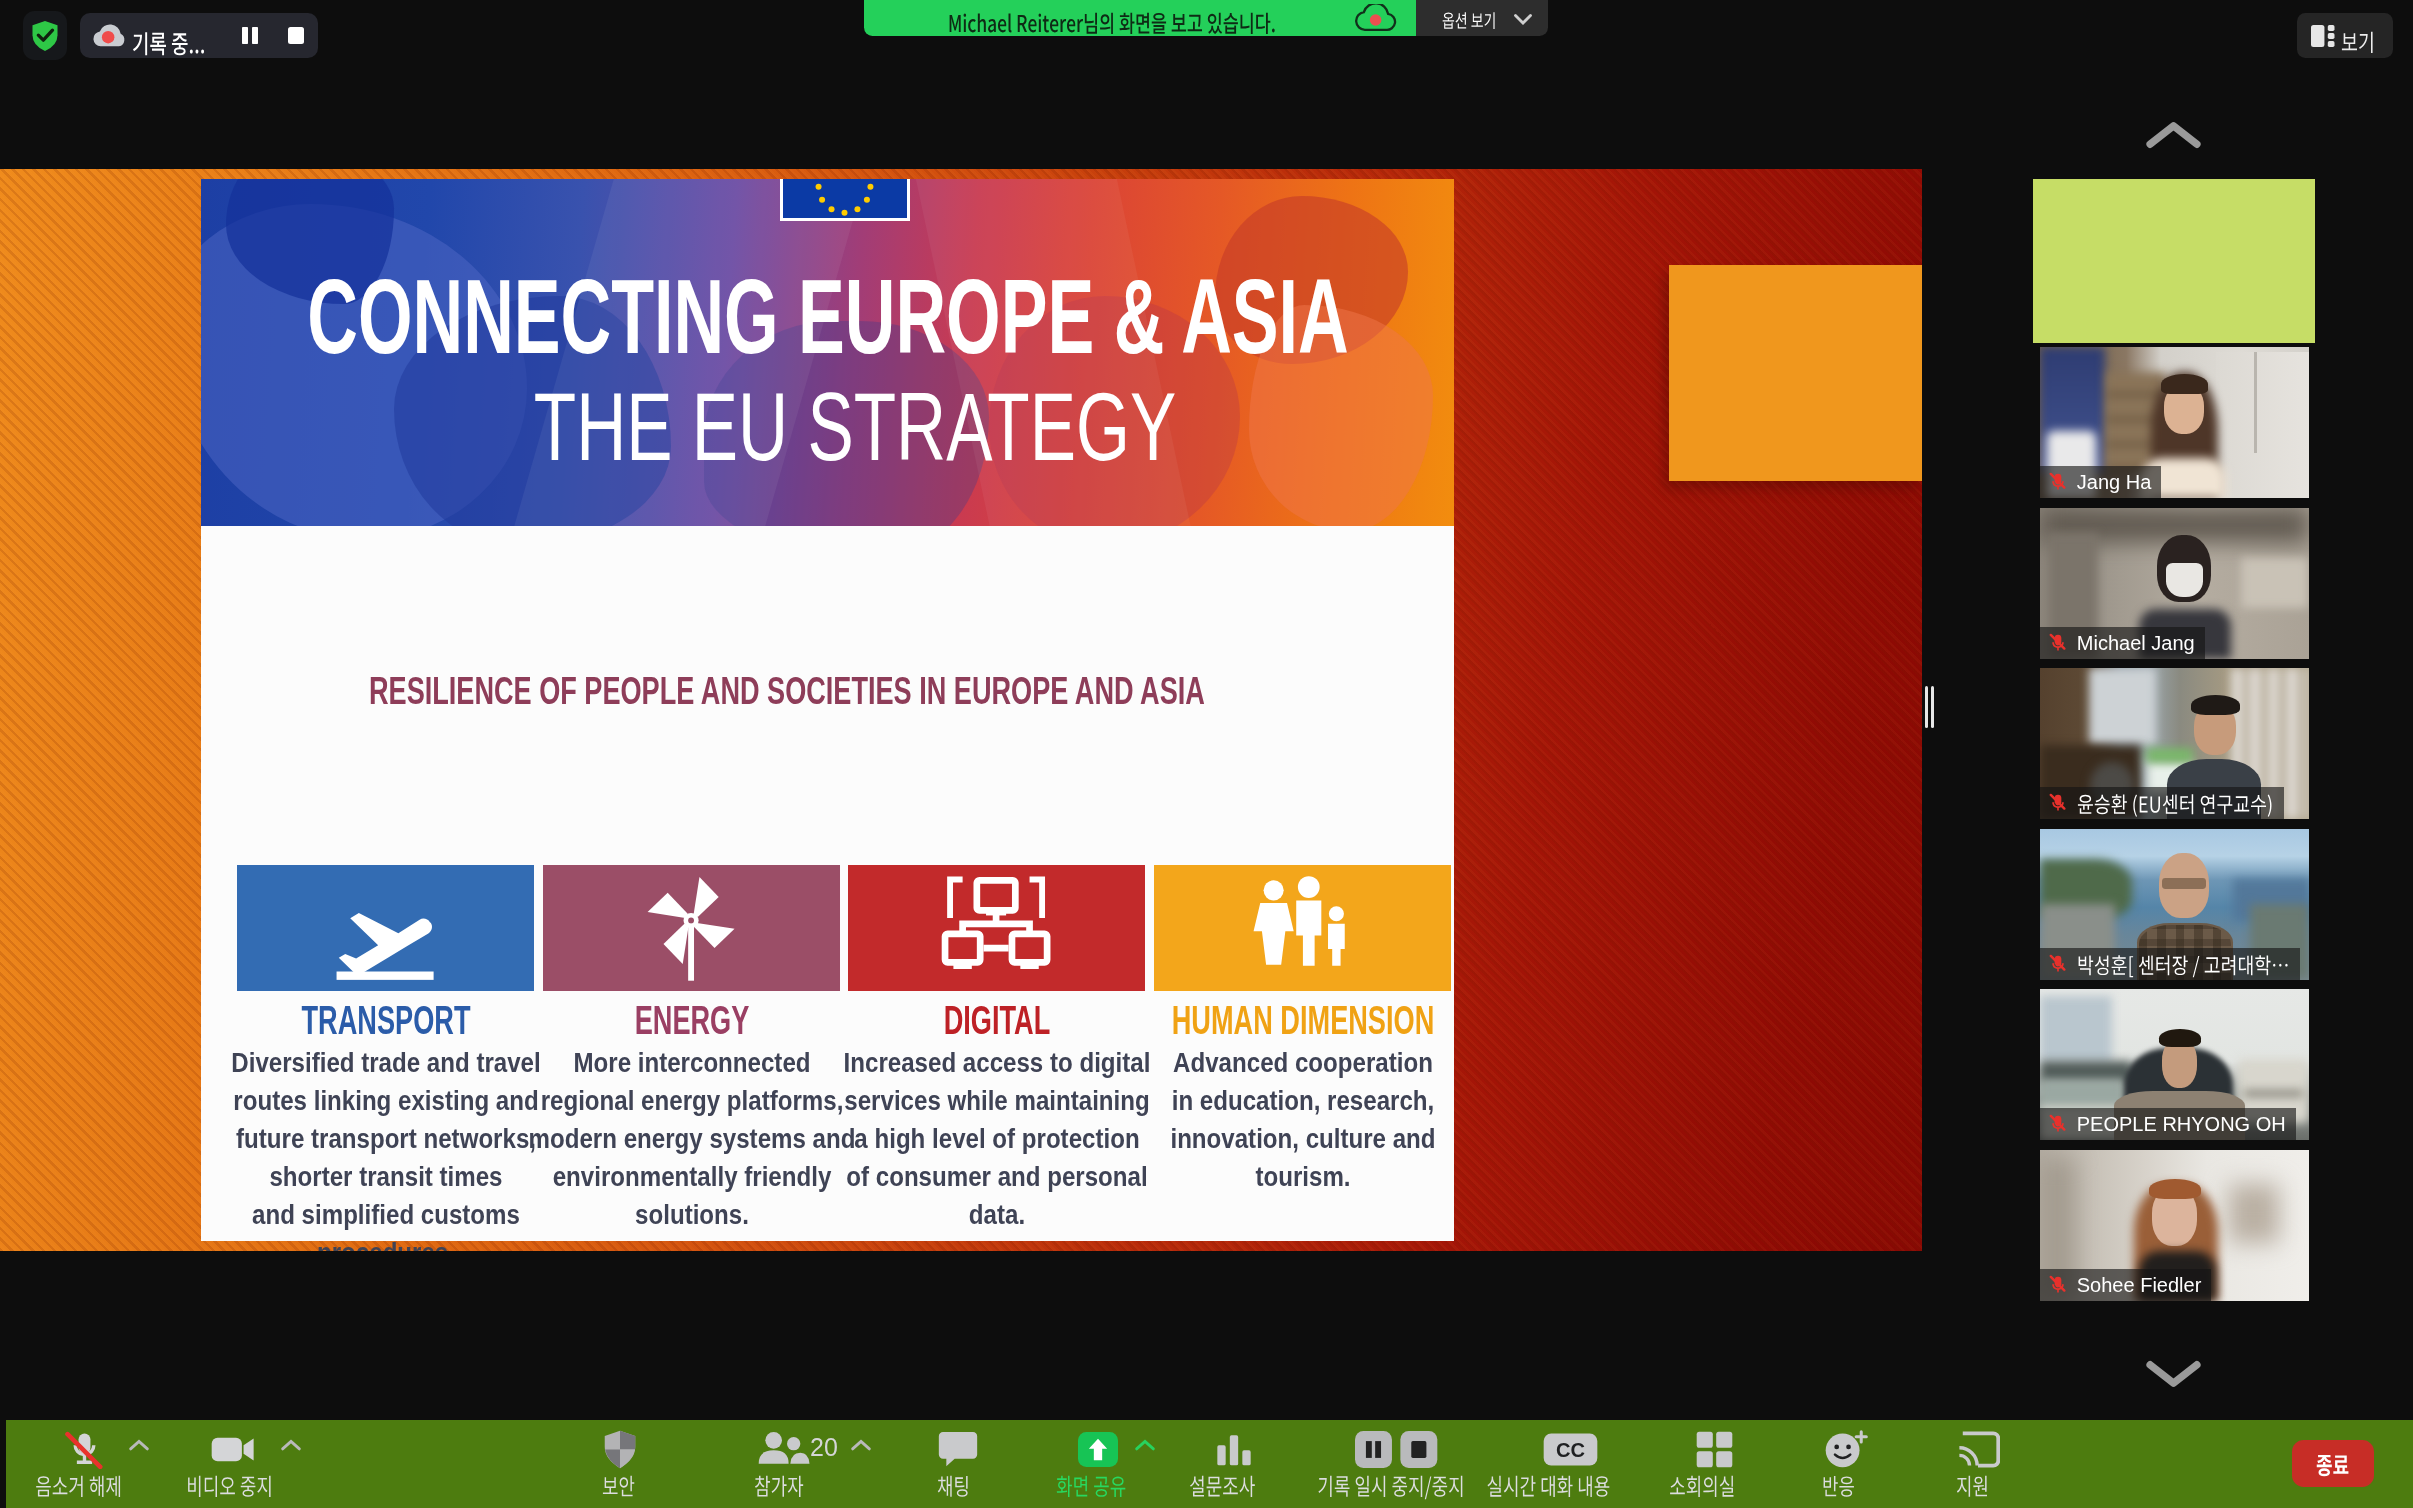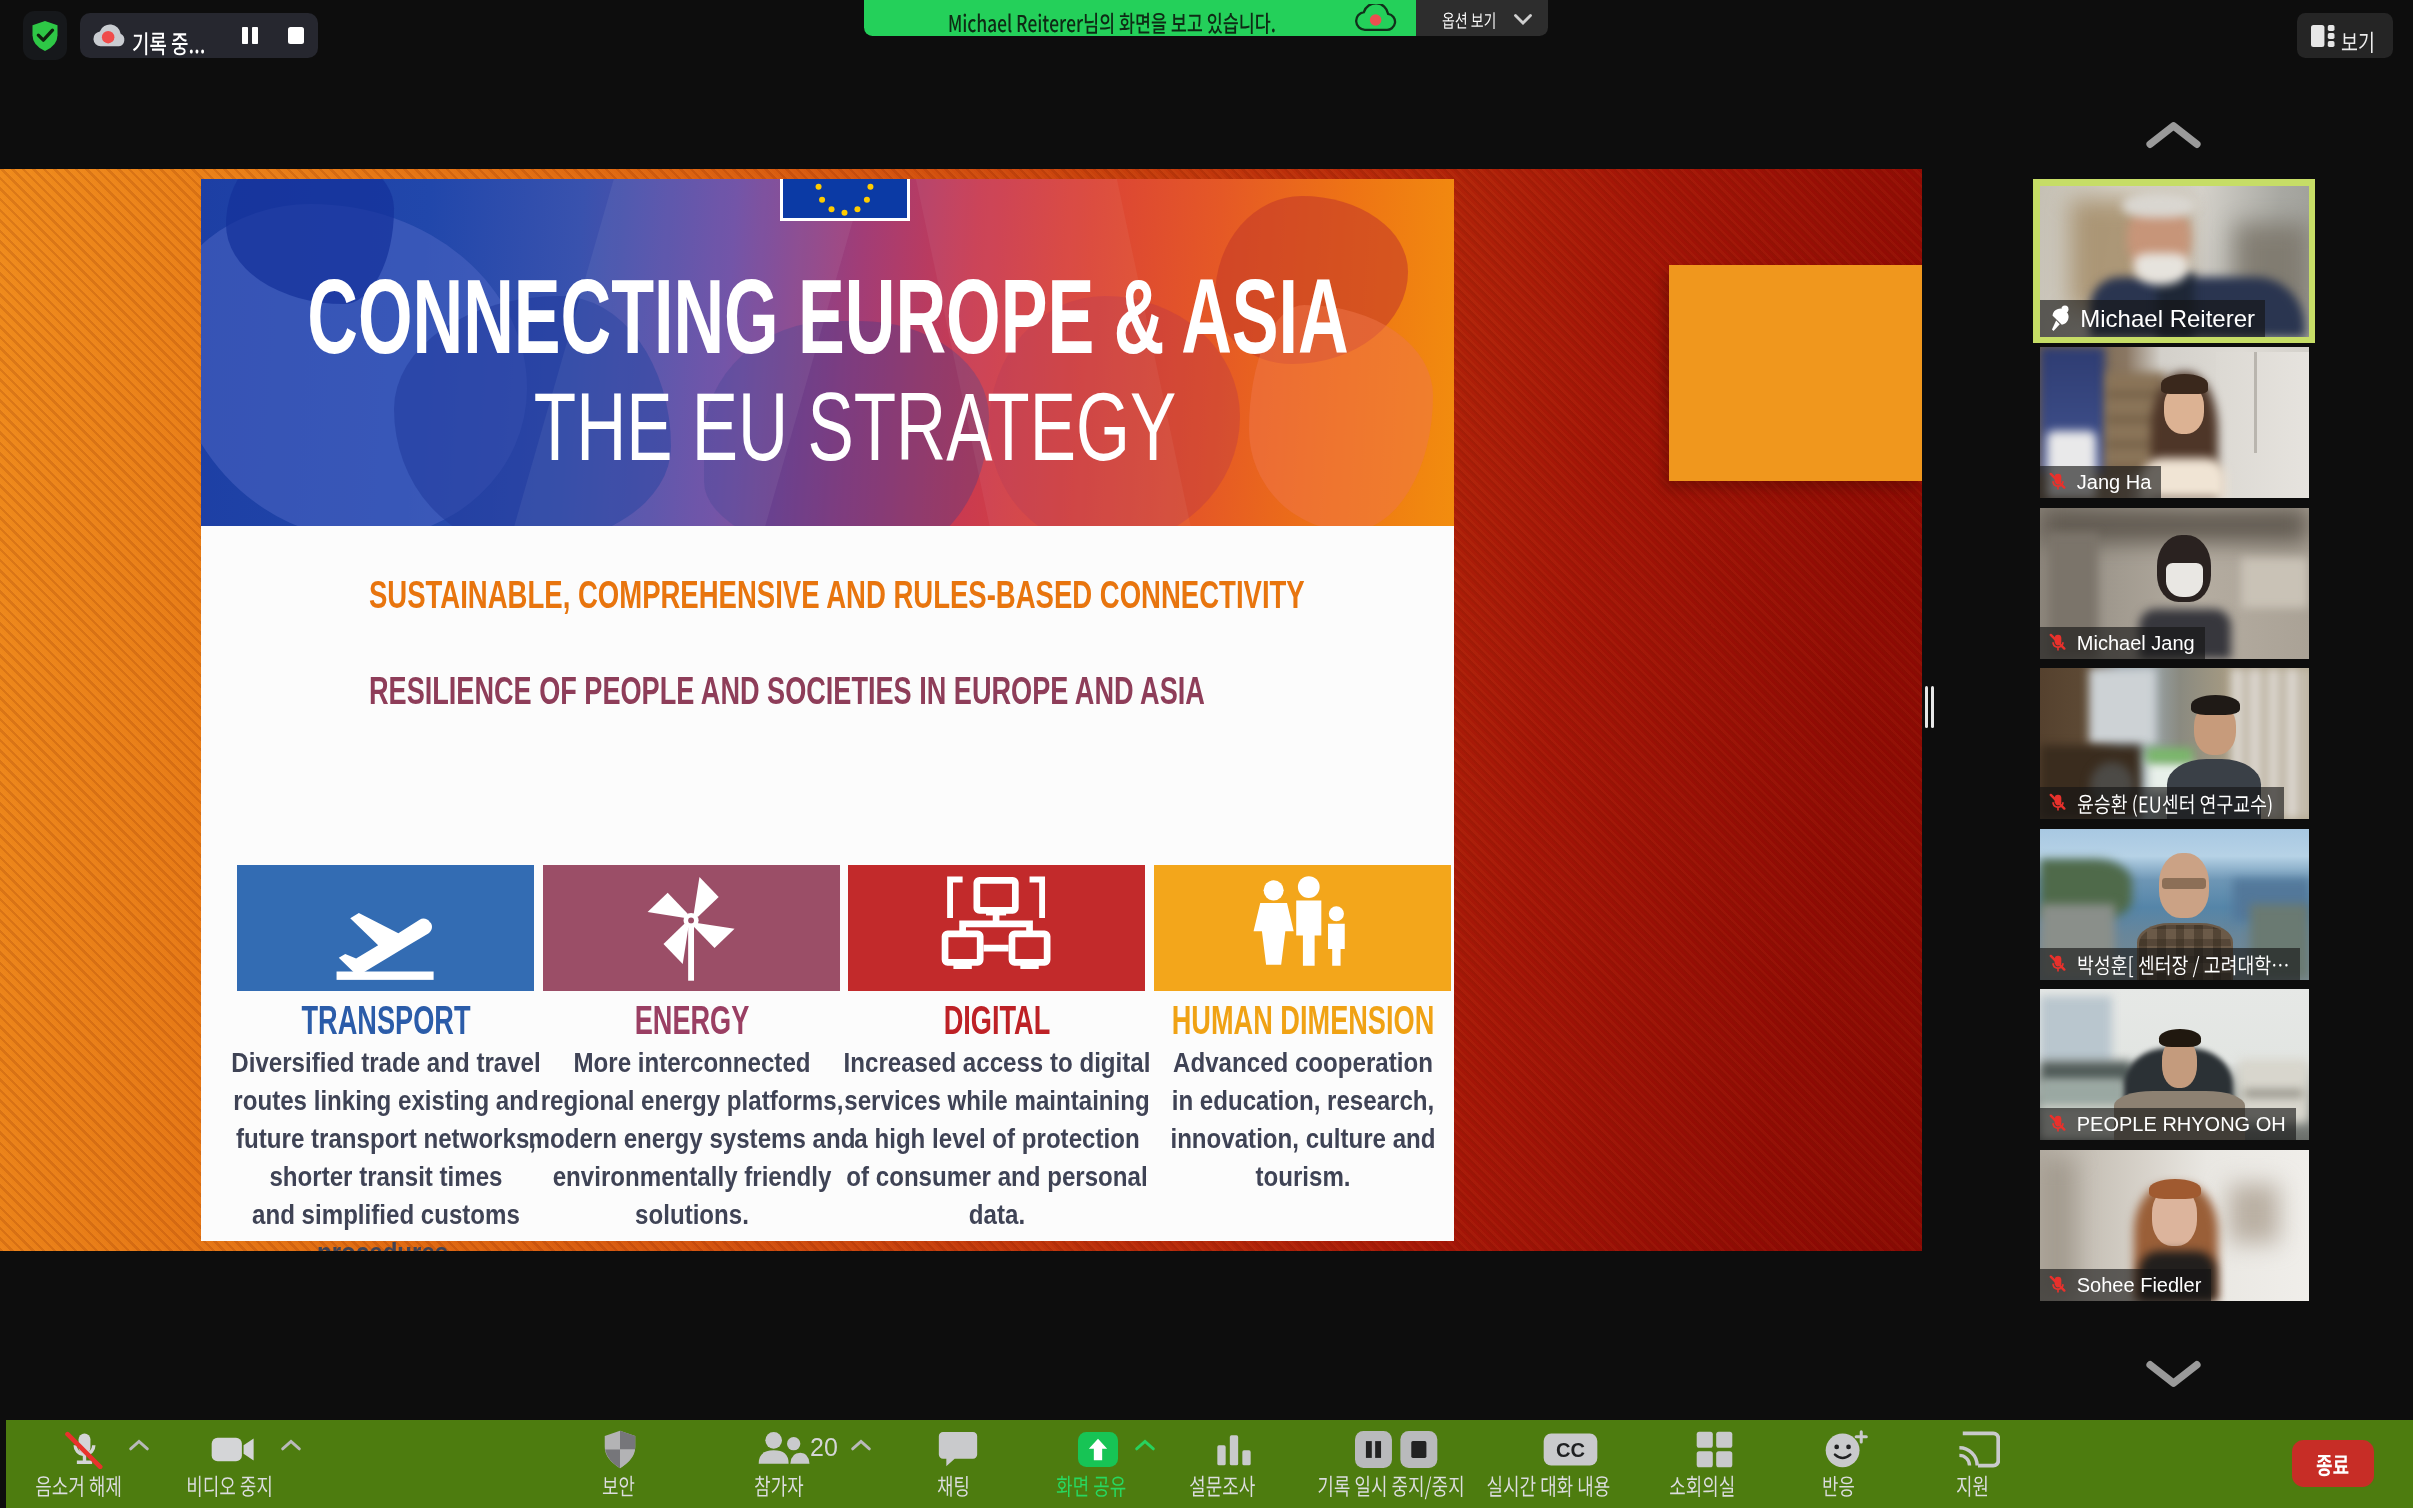--- a/index.html
+++ b/index.html
@@ -112,21 +112,20 @@
           <circle cx="100.3" cy="24.5" r="3.6"></circle>
               <circle cx="46.7" cy="24.5" r="3.6"></circle>
           <circle cx="89" cy="35.8" r="3.6"></circle>
               <circle cx="58" cy="35.8" r="3.6"></circle>
           <circle cx="73.5" cy="40" r="3.6"></circle>
         </g>
       </svg>
     </div>
   </div>
   <div id="whitebox" class="abs">
-    <div id="ohead" class="abs" style="left:168px;top:49px;text-align:left;"><span class="cond" id="ohs">SUSTAINABLE, COMPREHENSIVE AND RULES-BASED CONNECTIVITY</span></div>
     <div class="mline abs" style="left:168px;top:145px;text-align:left;"><span class="cond" id="m2s">RESILIENCE OF PEOPLE AND SOCIETIES IN EUROPE AND ASIA</span></div>
 
     <div class="cbox abs" style="left:36px;background:#336cb3;">
       <svg width="297" height="126" viewBox="0 0 355 150">
             <g fill="#fff">
         <path transform="translate(104,26) scale(6.0) rotate(-16 12 10)" d="M21.57 9.64c-.21-.8-1.04-1.28-1.84-1.06L14.92 10 8.46 3.98l-1.93.51 3.87 6.7-4.95 1.33-1.84-1.45-1.45.39 1.82 3.16.77 1.33 1.6-.43 5.31-1.42 4.35-1.16 4.64-1.24c.81-.23 1.28-1.05 1.07-1.85z"></path>
         <rect x="119" y="127" width="116" height="10"></rect>
       </g>
           </svg>
     </div>
@@ -265,40 +264,20 @@
 </div>
 
 <svg class="abs" style="left:2145px;top:120px;" width="57" height="30" viewBox="0 0 68 36">
   <path d="M6 29 L34 7 L62 29" fill="none" stroke="#9a9a9a" stroke-width="9" stroke-linecap="round" stroke-linejoin="round"></path>
 </svg>
 <svg class="abs" style="left:2145px;top:1359px;" width="57" height="30" viewBox="0 0 68 36">
   <path d="M6 7 L34 29 L62 7" fill="none" stroke="#9a9a9a" stroke-width="9" stroke-linecap="round" stroke-linejoin="round"></path>
 </svg>
 <div class="abs" style="left:2033px;top:179px;width:282px;height:164px;background:#c6dd66;"></div>
 
-<div class="tile abs" style="top:186px;">
-  <div style="position:absolute;left:0;top:0;width:100%;height:100%;background:linear-gradient(100deg,#c5c0b4 0%,#d8d4ca 30%,#d4d1ca 55%,#a8a8a2 82%,#9c9c96 100%);"></div>
-  <div class="blur2" style="left:30px;top:13.4px;width:117px;height:112px;background:#96784c;opacity:.65;"></div>
-  <div class="blur2" style="left:194px;top:37px;width:75px;height:92px;background:#787266;opacity:.8;"></div>
-  <div class="blur1" style="left:50px;top:91px;width:215px;height:60px;background:#2a3550;border-radius:30px 50px 0 0;"></div>
-  <div class="blur1" style="left:117px;top:87px;width:37px;height:64px;background:#1e2736;"></div>
-  <div class="blur1" style="left:87px;top:17px;width:64px;height:70px;background:#c79579;border-radius:46%;"></div>
-  <div class="blur1" style="left:82px;top:5px;width:74px;height:27px;background:#d9d6d0;border-radius:50% 50% 40% 40%;"></div>
-  <div class="blur1" style="left:94px;top:67px;width:54px;height:32px;background:#e6e3dd;border-radius:30% 30% 55% 55%;"></div>
-  <div class="nbar" style="height:37px;">
-    <svg width="23.5" height="27" viewBox="0 0 22 26">
-          <g fill="#fff">
-            <circle cx="16" cy="4" r="3.4"></circle>
-            <path d="M4 10 a7.5 7.5 0 0 1 13 -4 a7.5 7.5 0 0 1 -4 13 Z"></path>
-            <path d="M7.5 15 l3.5 3.5 L5 25 l-1.5-1.5 Z"></path>
-          </g>
-        </svg>
-    <span class="nm" style="font-size:24px;">Michael Reiterer</span>
-  </div>
-</div>
 <div class="tile abs" style="top:347px;">
   <div style="position:absolute;left:0;top:0;width:100%;height:100%;background:linear-gradient(90deg,#6e5c49 0%,#7e6c55 22%,#8a7763 32%,#d3d0ca 45%,#dedbd5 75%,#d4d1cb 100%);"></div>
   <div class="blur1" style="left:0;top:0;width:65px;height:126px;background:linear-gradient(180deg,#2e3c72,#3a4a84 60%,#56639a);"></div>
   <div class="blur1" style="left:6.7px;top:84px;width:49px;height:67px;background:#e9e9ea;border-radius:6.7px 6.7px 0 0;"></div>
   <div class="blur1" style="left:67px;top:25px;width:59px;height:101px;background:repeating-linear-gradient(180deg,#8a7458 0 20px,#6e5a42 20px 25px);"></div>
   <div style="position:absolute;left:176px;top:5px;width:93px;height:146px;background:linear-gradient(90deg,#dcd9d3,#e6e3de);"></div>
   <div style="position:absolute;left:214px;top:5px;width:2.5px;height:101px;background:#b9b5ae;"></div>
   <div class="blur1" style="left:111px;top:25px;width:67px;height:126px;background:#4e3628;border-radius:46% 46% 0 0;"></div>
   <div style="position:absolute;left:124px;top:37px;width:40px;height:50px;background:#dcb293;border-radius:44%;"></div>
   <div style="position:absolute;left:121px;top:27px;width:47px;height:20px;background:#3a281c;border-radius:50% 50% 20% 20%;"></div>

